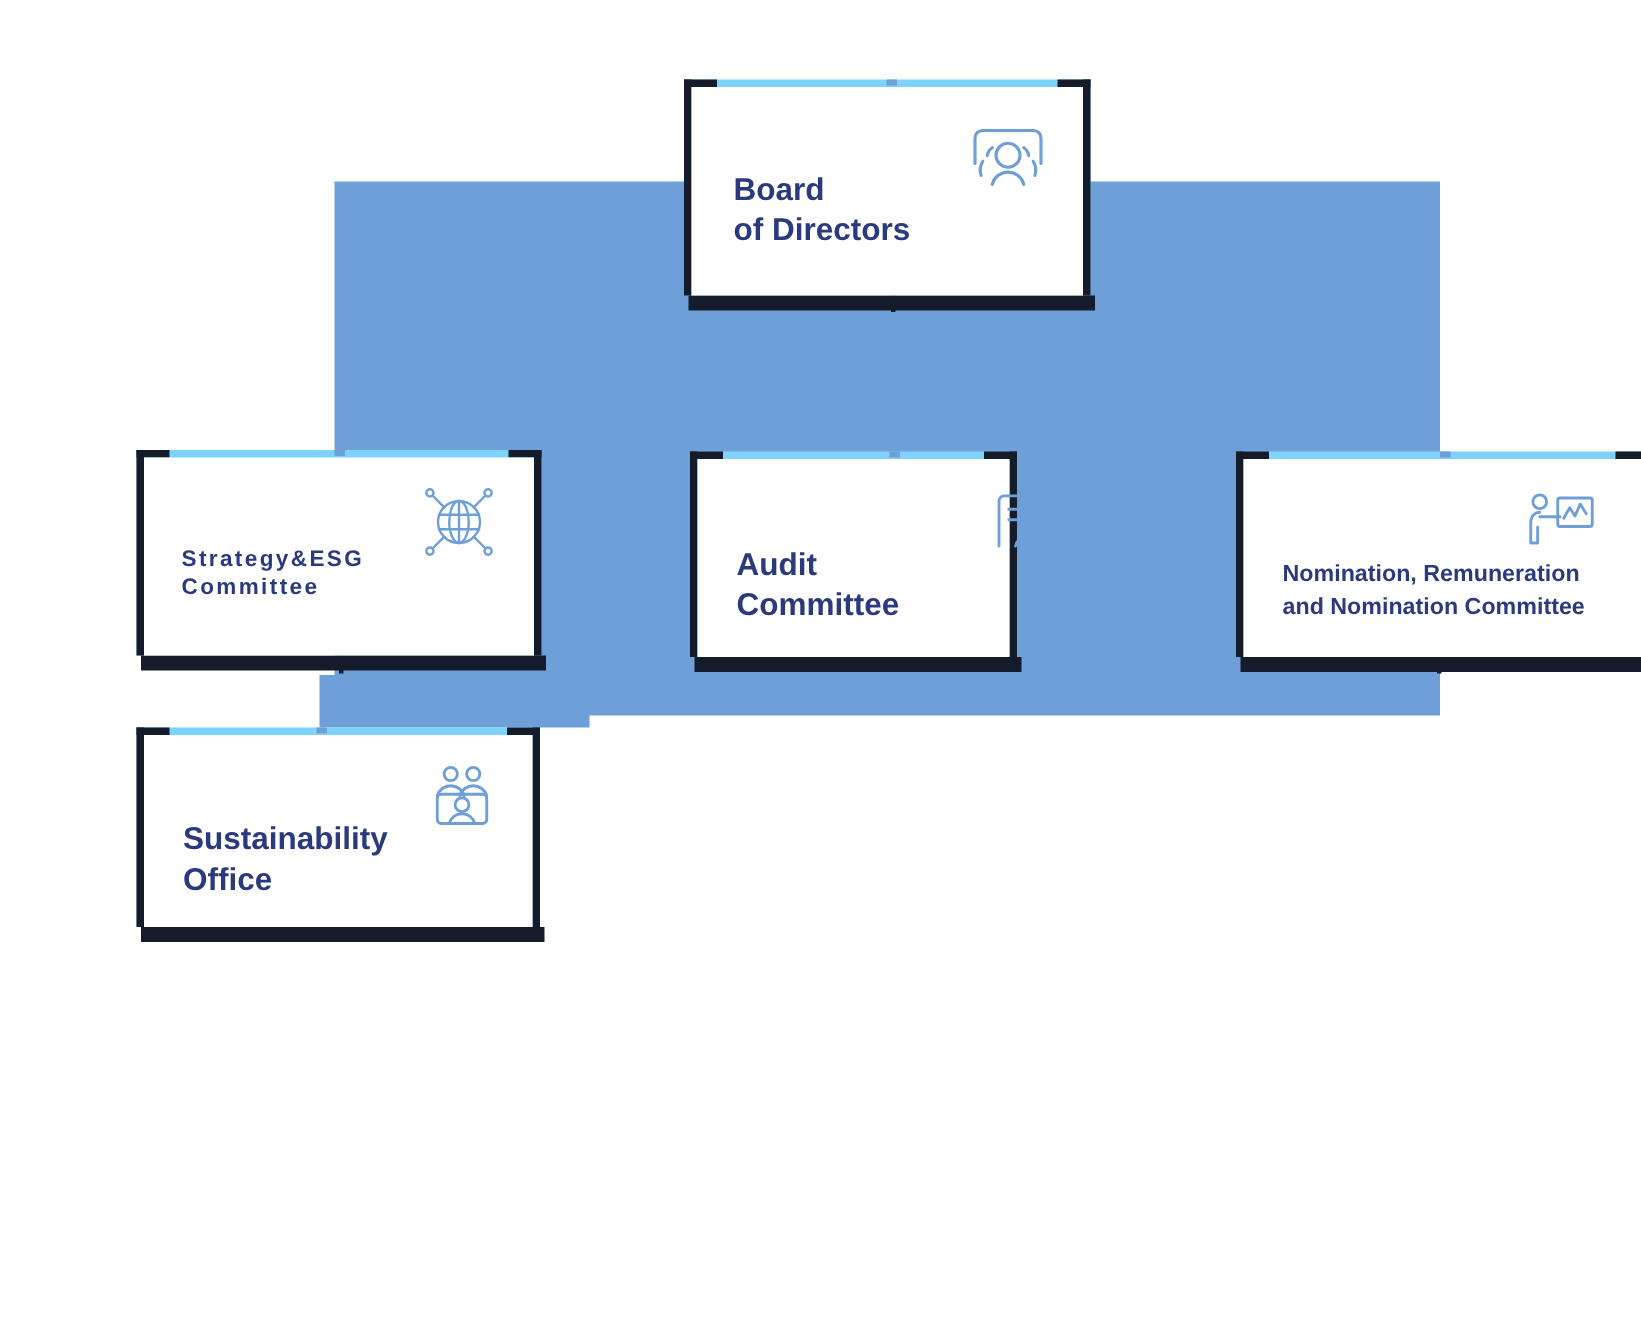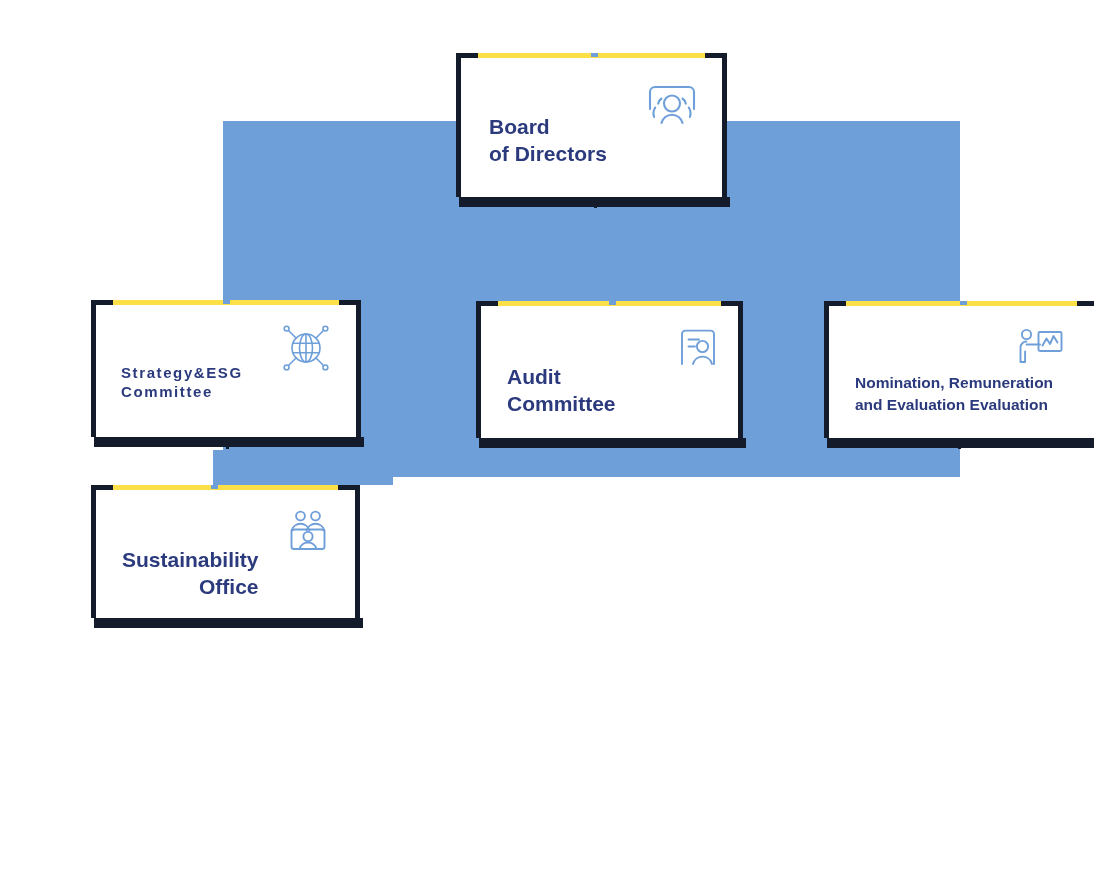--- a/index.html
+++ b/index.html
@@ -32,21 +32,21 @@
   #band-foot {
     left: 213px;
     top: 450px;
     width: 180px;
     height: 35px;
   }
 
   
   .card {
     position: absolute;
-    background: #fde047;
+    background: #7dd3fc;
     box-sizing: border-box;
   }
   
   .card .brk-l,
   .card .brk-r {
     position: absolute;
     top: 0;
     width: 5px;
     height: 100%;
     background: #141c2b;
@@ -109,23 +109,23 @@
   .title-sm { font-size: 15.5px; line-height: 1.45; }
 
   .card-icon {
     position: absolute;
     z-index: 4;
   }
 
   
   #card-board      { left: 456px; top: 53px;  width: 271px; height: 144px; }
   #card-strategy   { left: 91px;  top: 300px; width: 270px; height: 137px; }
-  #card-audit      { left: 476px; top: 301px; width: 267px; height: 137px; }
+  #card-audit      { left: 460px; top: 301px; width: 218px; height: 137px; }
   #card-nomination { left: 824px; top: 301px; width: 275px; height: 137px; }
-  #card-sustain    { left: 91px;  top: 485px; width: 269px; height: 133px; text-align: right; }
+  #card-sustain    { left: 91px;  top: 485px; width: 269px; height: 133px; }
 
   #card-board .notch      { left: 135px; }
   #card-strategy .notch   { left: 132px; }
   #card-audit .notch      { left: 133px; }
   #card-nomination .notch { left: 136px; }
   #card-sustain .notch    { left: 120px; }
 
   
   .tick {
     position: absolute;
@@ -230,21 +230,21 @@
   <div class="card" id="card-nomination">
     <div class="brk-l"></div>
 
     <div class="stub-tl"></div>
     <div class="stub-tr"></div>
     <div class="bottom-bar"></div>
     <div class="plate"></div>
     <div class="notch"></div>
     <div class="card-inner">
       <div class="card-title title-sm" style="left:31px; top:71px;">Nomination, Remuneration
-and Evaluation Evaluation</div>
+and Nomination Committee</div>
       <div class="card-icon" style="left:189px; top:19px;">
         <svg width="54" height="54" viewBox="0 0 54 54" fill="none" stroke="#6f9fd8" stroke-width="1.9" stroke-linecap="round" stroke-linejoin="round">
           <rect x="25.5" y="12" width="23" height="19" rx="1.5"></rect>
           <path d="M29.5 25.5 L33.5 18.5 L37 24 L40.5 16 L44.5 22.5"></path>
           <circle cx="13.5" cy="14.5" r="4.6"></circle>
           <path d="M13.5 21.5 a6 6 0 0 0 -6 6 V42 h4.6 V31.5"></path>
           <path d="M13.5 24.5 H27"></path>
         </svg>
       </div>
     </div>

